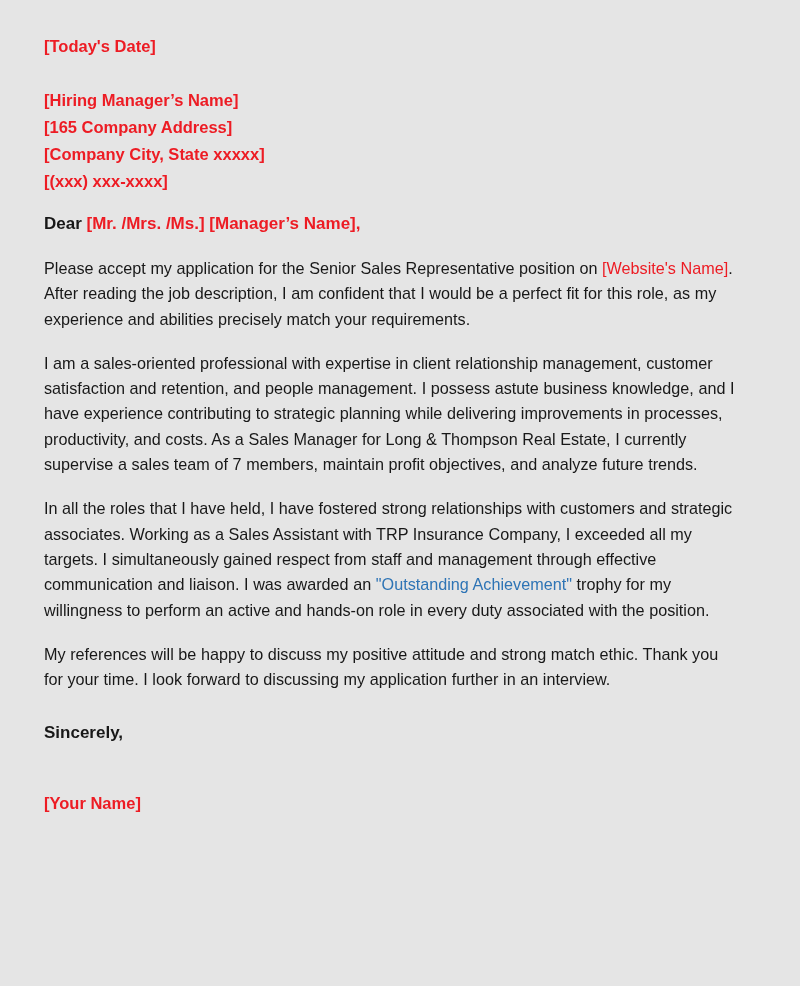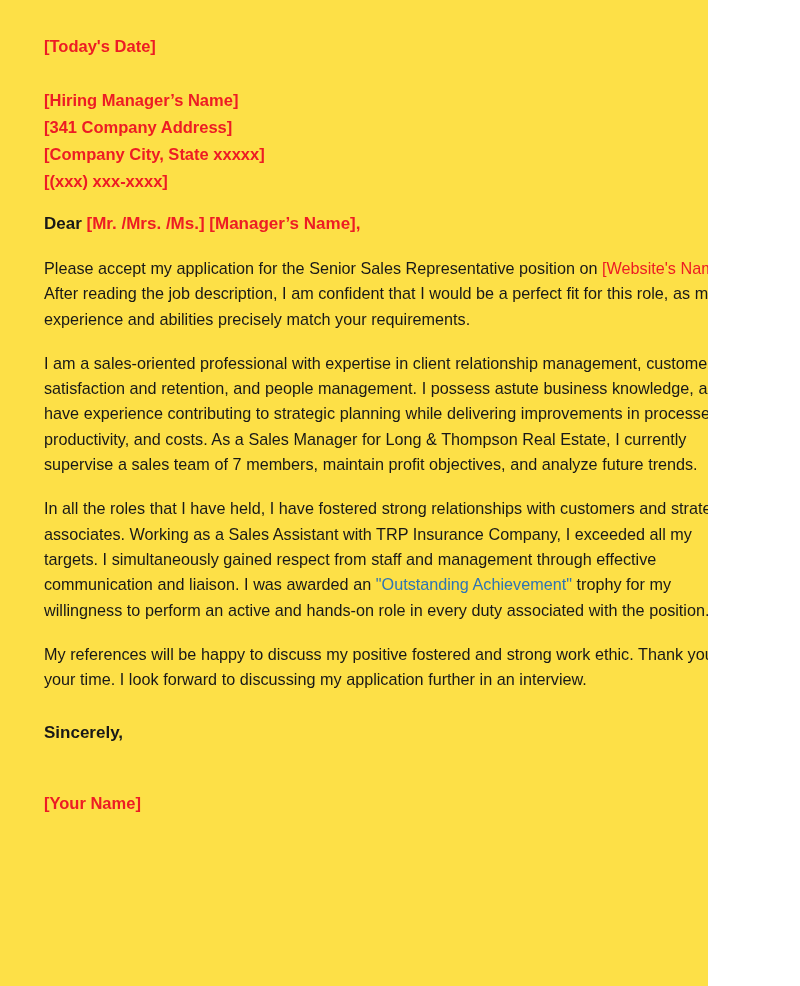--- a/index.html
+++ b/index.html
@@ -6,23 +6,23 @@
     margin: 0;
     padding: 0;
     background: #ffffff;
   }
   body {
     font-family: "Liberation Sans", sans-serif;
     -webkit-font-smoothing: antialiased;
   }
   .page {
     position: relative;
-    width: 708px;
+    width: 800px;
     height: 986px;
-    background: #fde047;
+    background: #e5e5e5;
     overflow: hidden;
     box-sizing: border-box;
   }
   .letter {
     position: absolute;
     left: 44px;
     top: 33px;
     width: 696px;
   }
   .red {
@@ -91,32 +91,32 @@
 <body>
 
 <div class="page">
   <div class="letter">
 
     <div class="addr-line">[Today's Date]</div>
 
     <div class="addr-gap"></div>
 
     <div class="addr-line">[Hiring Manager’s Name]</div>
-    <div class="addr-line">[341 Company Address]</div>
+    <div class="addr-line">[165 Company Address]</div>
     <div class="addr-line">[Company City, State xxxxx]</div>
     <div class="addr-line">[(xxx) xxx-xxxx]</div>
 
     <div class="salutation"><span class="blk">Dear </span><span class="red">[Mr. /Mrs. /Ms.] [Manager’s Name],</span></div>
 
     <p class="para"><span>Please accept my application for the Senior Sales Representative position on </span><span class="red">[Website's Name]</span><span>. After reading the job description, I am confident that I would be a perfect fit for this role, as my experience and abilities precisely match your requirements.</span></p>
 
     <p class="para"><span>I am a sales-oriented professional with expertise in client relationship management, customer satisfaction and retention, and people management. I possess astute business knowledge, and I have experience contributing to strategic planning while delivering improvements in processes, productivity, and costs. As a Sales Manager for Long &amp; Thompson Real Estate, I currently supervise a sales team of 7 members, maintain profit objectives, and analyze future trends.</span></p>
 
     <p class="para"><span>In all the roles that I have held, I have fostered strong relationships with customers and strategic associates. Working as a Sales Assistant with TRP Insurance Company, I exceeded all my targets. I simultaneously gained respect from staff and management through effective communication and liaison. I was awarded an </span><span class="blue">"Outstanding Achievement"</span><span> trophy for my willingness to perform an active and hands-on role in every duty associated with the position.</span></p>
 
-    <p class="para"><span>My references will be happy to discuss my positive fostered and strong work ethic. Thank you for your time. I look forward to discussing my application further in an interview.</span></p>
+    <p class="para"><span>My references will be happy to discuss my positive attitude and strong match ethic. Thank you for your time. I look forward to discussing my application further in an interview.</span></p>
 
     <div class="closing">Sincerely,</div>
 
     <div class="signature">[Your Name]</div>
 
   </div>
 </div>
 
 </body></html>

